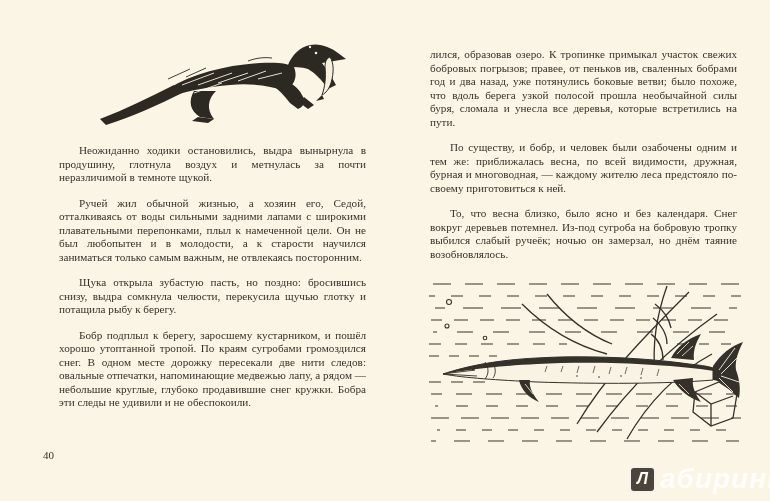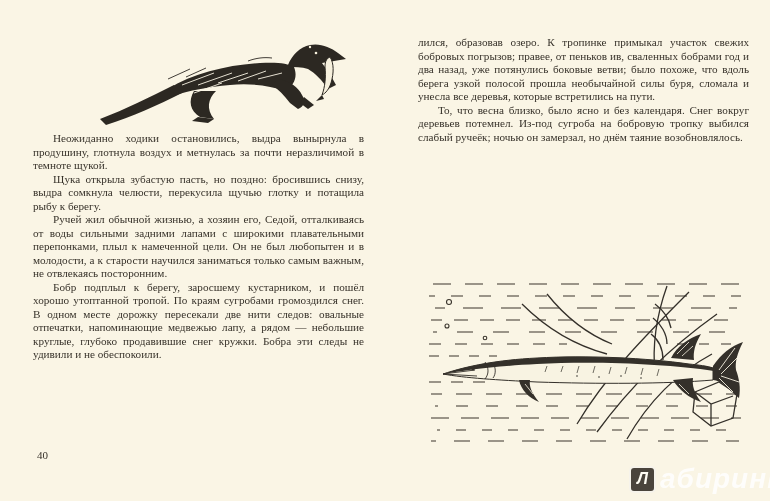--- a/index.html
+++ b/index.html
@@ -7,25 +7,25 @@
     position:relative; width:770px; height:501px;
     background:#faf5e5; overflow:hidden;
     font-family:"Liberation Serif","DejaVu Serif",serif;
     color:#37322a;
   }
   .textcol {
     position:absolute; width:331px;
     font-size:11.2px; line-height:13.5px;
     text-align:justify;
   }
-  #left-text  { left:33px;  top:132px; }
+  #left-text  { left:47px;  top:132px; }
   #right-text { left:418px; top:36px;  }
-  .para { margin:0; text-indent:20px; }
+  .para { margin:12px; text-indent:20px; }
   .para.cont { text-indent:0; }
-  .pageno { position:absolute; left:37px; top:449px; font-size:11px; }
+  .pageno { position:absolute; left:43px; top:449px; font-size:11px; }
   .illus { position:absolute; }
   #otter-illus { left:98px;  top:33px;  width:252px; height:94px; }
   #pike-illus  { left:427px; top:274px; width:320px; height:176px; }
   .watermark {
     position:absolute; left:629px; top:463px;
     display:flex; align-items:center; gap:4px;
     font-family:"Liberation Sans","DejaVu Sans",sans-serif;
     pointer-events:none;
   }
   .wm-logo {
@@ -81,29 +81,30 @@
       <g stroke="#2c2822" stroke-width="0.9" fill="none">
         <path d="M70,46 L92,36"></path>
           <path d="M88,44 L108,35"></path>
         <path d="M150,28 C158,25 166,24 174,25"></path>
       </g>
     </svg>
   </div>
 
   <div class="textcol" id="left-text">
     <p class="para">Неожиданно ходики остановились, выдра вынырнула в продушину, глотнула воздух и метнулась за почти неразличимой в темноте щукой.</p>
+    <p class="para">Ручей жил обычной жизнью, а хозяин его, Седой, отталкиваясь от воды сильными задними лапами с широкими плавательными перепонками, плыл к намеченной цели. Он не был любопытен и в молодости, а к старости научился заниматься только самым важным, не отвлекаясь посторонним.</p>
     <p class="para">Щука открыла зубастую пасть, но поздно: бросившись снизу, выдра сомкнула челюсти, перекусила щучью глотку и потащила рыбу к берегу.</p>
-    <p class="para">Ручей жил обычной жизнью, а хозяин его, Седой, отталкиваясь от воды сильными задними лапами с широкими плавательными перепонками, плыл к намеченной цели. Он не был любопытен и в молодости, а к старости научился заниматься только самым важным, не отвлекаясь посторонним.</p>
     <p class="para">Бобр подплыл к берегу, заросшему кустарником, и пошёл хорошо утоптанной тропой. По краям сугробами громоздился снег. В одном месте дорожку пересекали две нити следов: овальные отпечатки, напоминающие медвежью лапу, а рядом — небольшие круглые, глубоко продавившие снег кружки. Бобра эти следы не удивили и не обеспокоили.</p>
   </div>
 
   <div class="pageno">40</div>
 
   <div class="textcol" id="right-text">
     <p class="para cont">лился, образовав озеро. К тропинке примыкал участок свежих бобровых погрызов; правее, от пеньков ив, сваленных бобрами год и два назад, уже потянулись боковые ветви; было похоже, что вдоль берега узкой полосой прошла необычайной силы буря, сломала и унесла все деревья, которые встретились на пути.</p>
+    <p class="para">По существу, и бобр, и человек были озабочены одним и тем же: приближалась весна, по всей видимости, дружная, бурная и многоводная, — каждому жителю леса предстояло по-своему приготовиться к ней.</p>
     <p class="para">То, что весна близко, было ясно и без календаря. Снег вокруг деревьев потемнел. Из-под сугроба на бобровую тропку выбился слабый ручеёк; ночью он замерзал, но днём таяние возобновлялось.</p>
   </div>
 
   <div class="illus" id="pike-illus">
     <svg width="320" height="176" viewBox="0 0 320 176" xmlns="http://www.w3.org/2000/svg">
       <rect x="0" y="0" width="320" height="176" fill="#faf5e5"></rect>
 
       <g stroke="#3a352d" stroke-width="1.1" fill="none">
         <line x1="6" y1="10" x2="312" y2="10" stroke-dasharray="18 14"></line>
         <line x1="2" y1="22" x2="314" y2="22" stroke-dasharray="12 16" stroke-dashoffset="6"></line>

